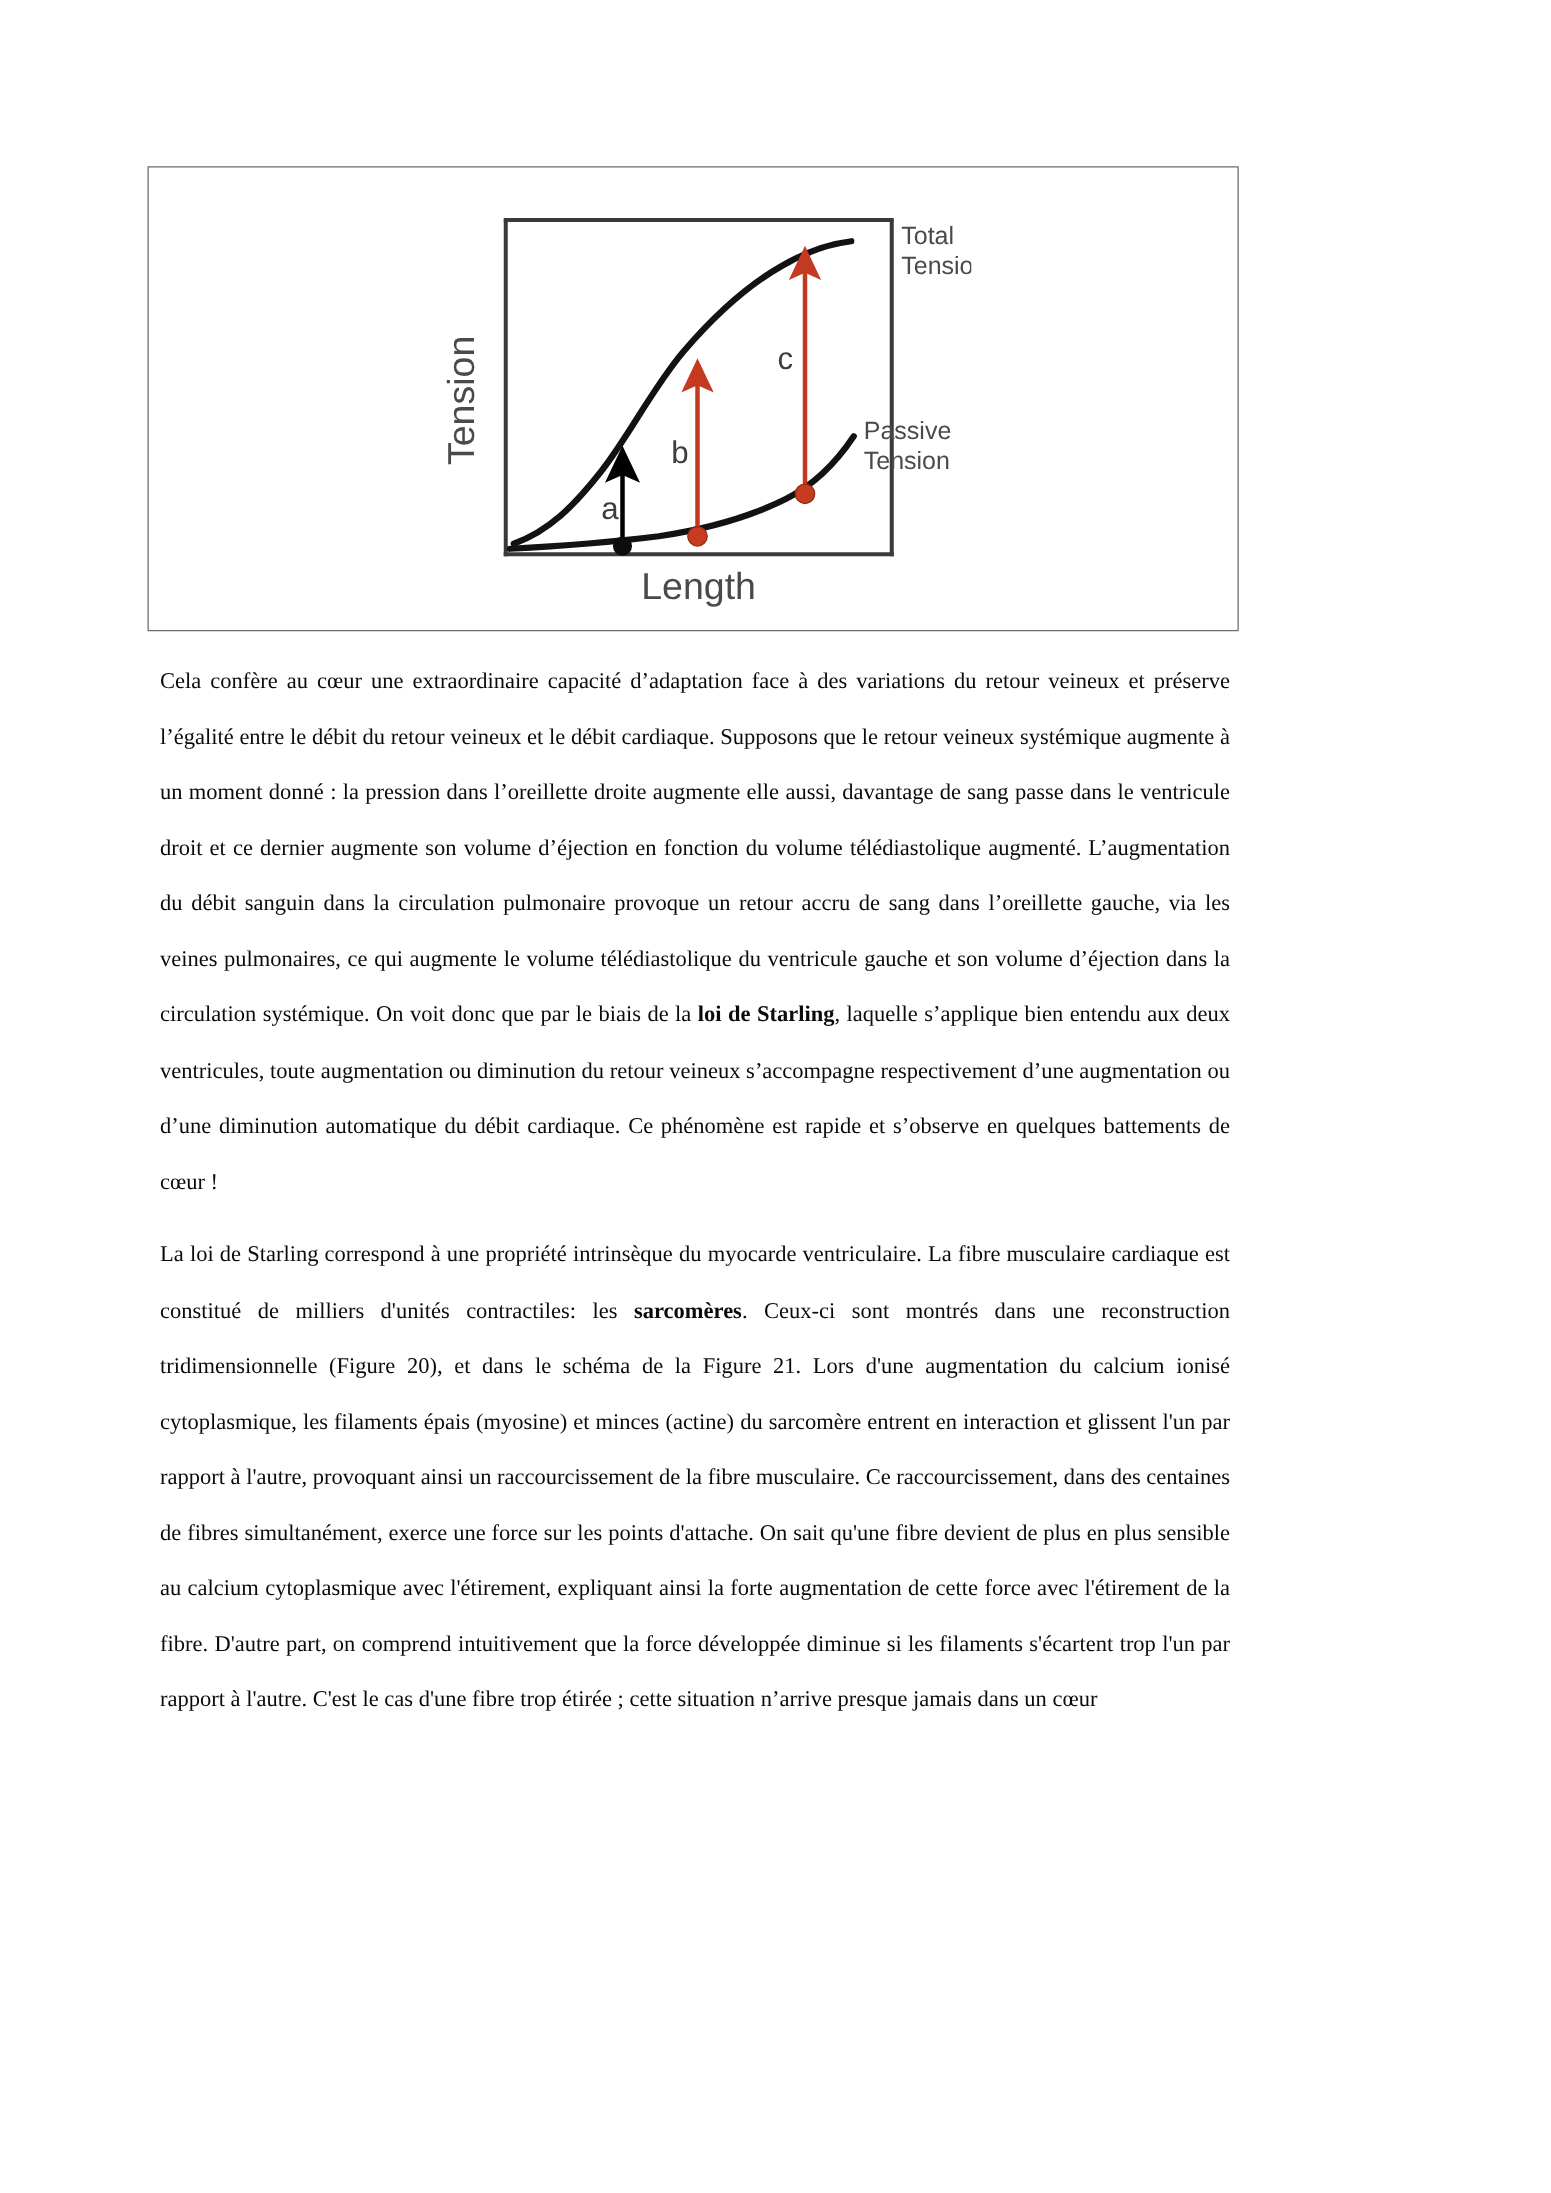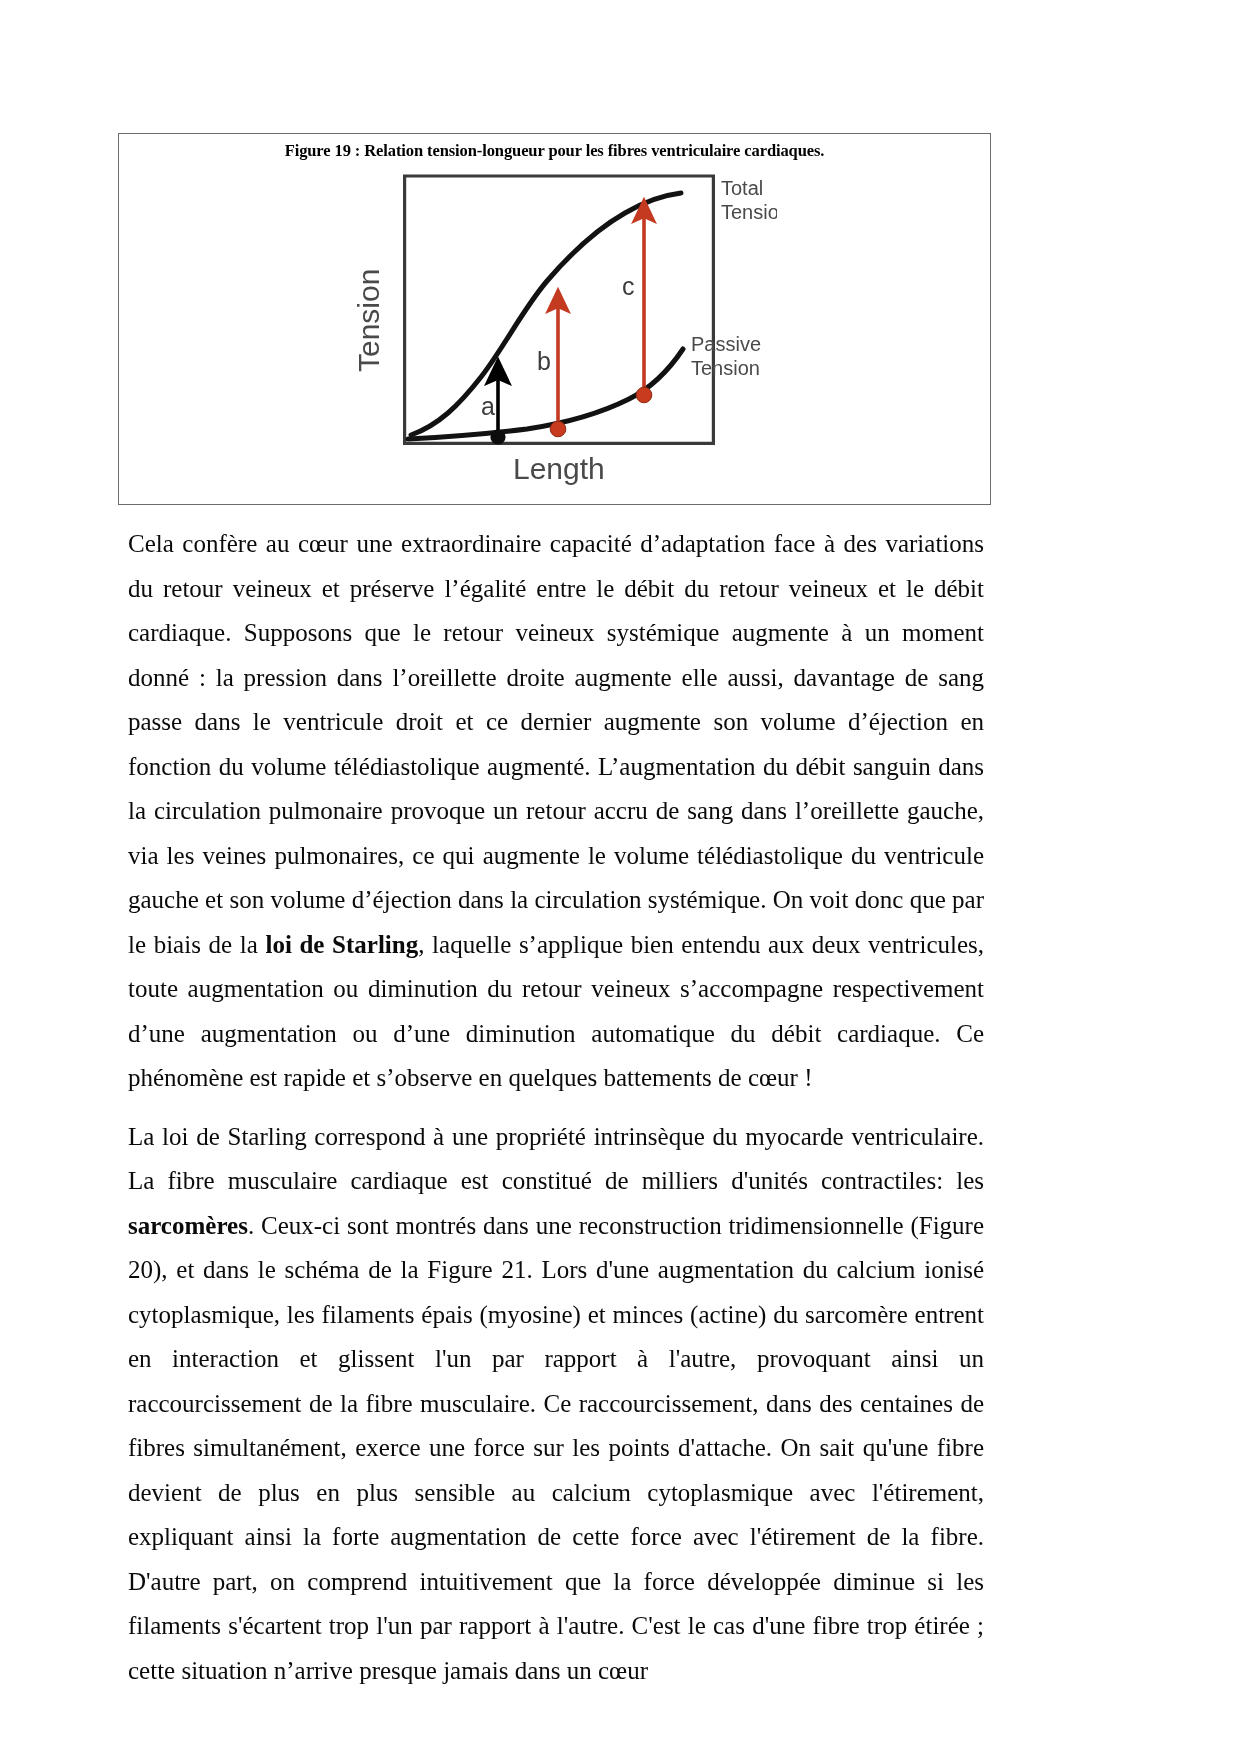--- a/index.html
+++ b/index.html
@@ -56,38 +56,37 @@
   }
   .chart-svg { display: block; }
 
   
   .body-text {
     position: absolute;
     left: 128px;
     top: 522px;
     width: 856px;
     font-family: "Liberation Serif", serif;
-    font-size: 25px;
+    font-size: 18px;
     line-height: 44.5px;
     text-align: justify;
     text-justify: inter-word;
     color: #0a0a0a;
   }
   .para { margin: 0 0 7px 0; }
   .para.second { margin-top: 14px; }
   b { font-weight: bold; }
 </style>
 </head>
 <body>
 
 <div class="page">
 
   <div class="figure-box">
 
-    <div class="figure-caption">Figure 19 : Relation tension-longueur pour les fibres ventriculaire cardiaques.</div>
 
     <div class="chart-wrap">
       <svg class="chart-svg" width="430" height="330" viewBox="0 0 430 330">
 
         <g>
 
           <line x1="56" y1="9" x2="368" y2="9" stroke="#3a3a3a" stroke-width="3.2"></line>
 
           <line x1="57.6" y1="9" x2="57.6" y2="278" stroke="#3a3a3a" stroke-width="3.2"></line>
 

